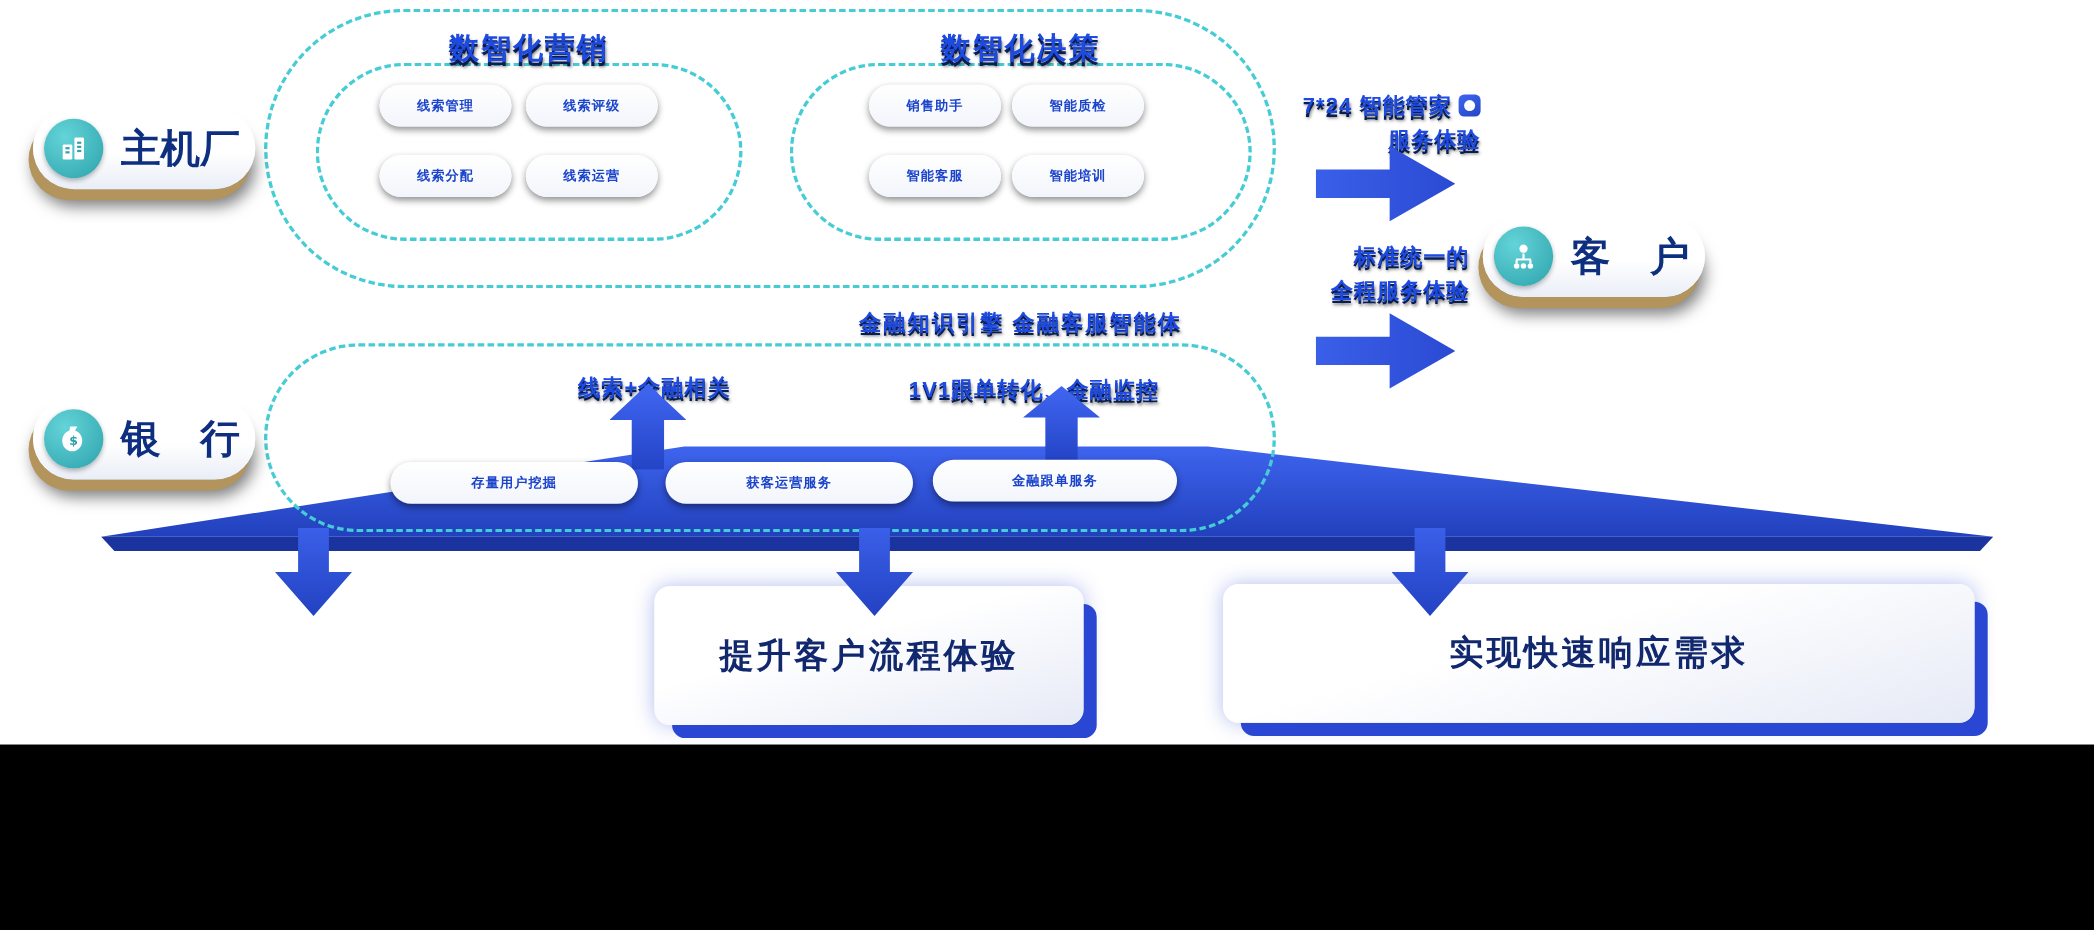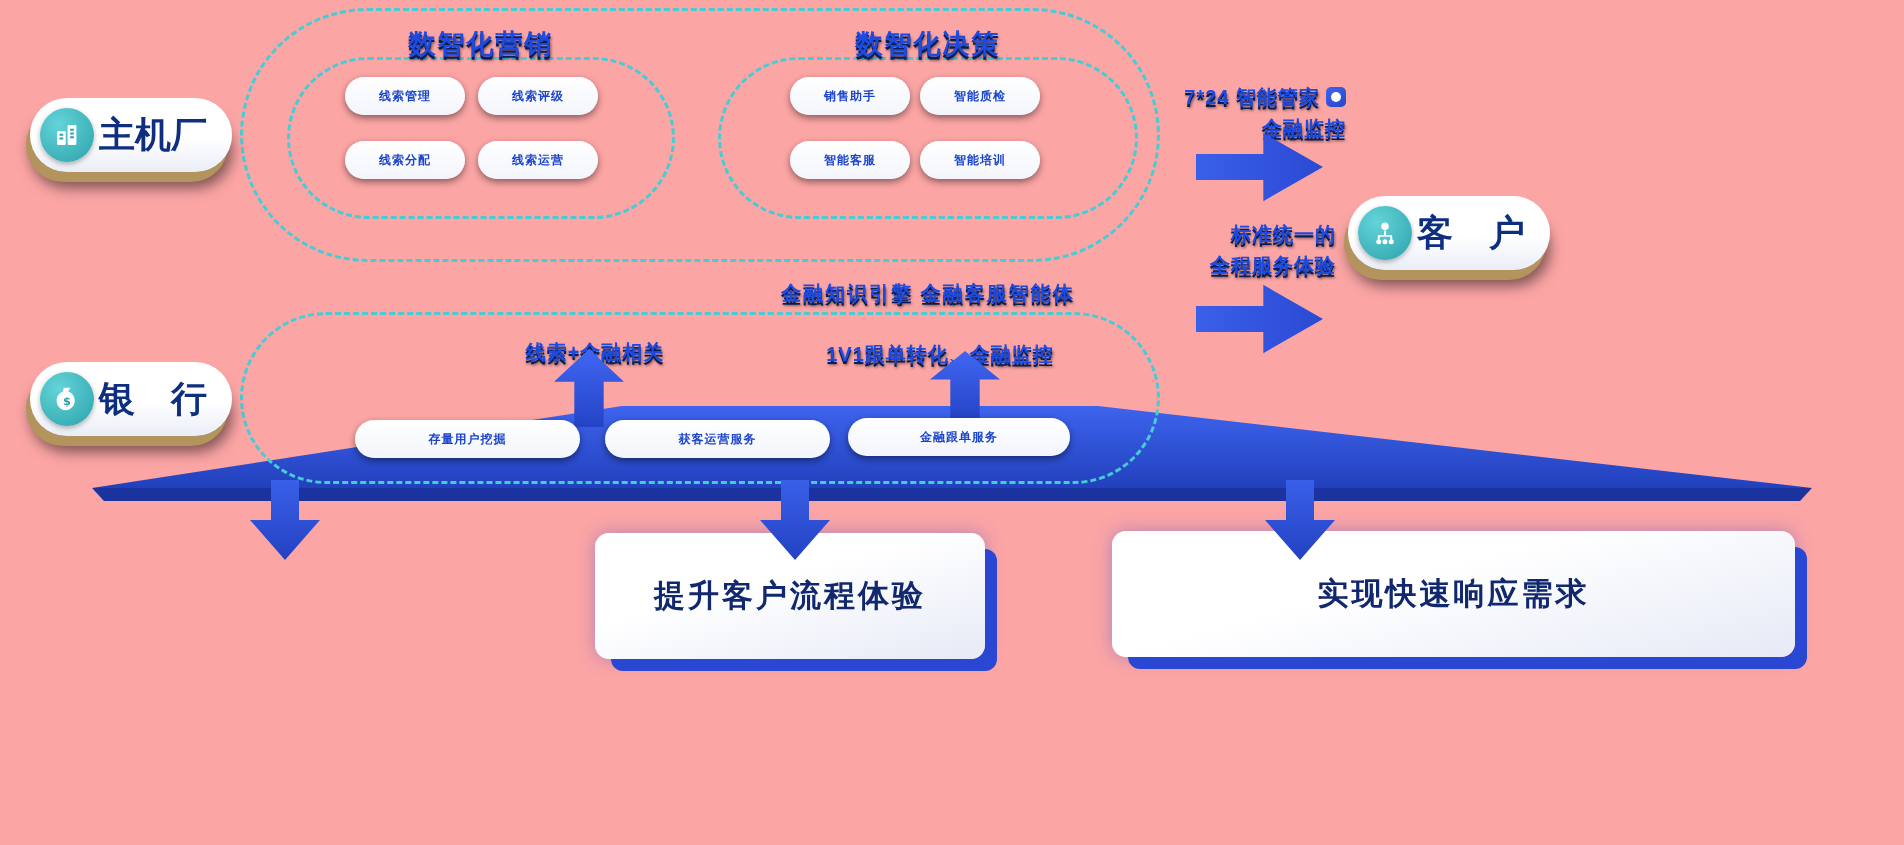--- a/index.html
+++ b/index.html
@@ -1,32 +1,32 @@
 <!DOCTYPE html>
 <html><head>
 <meta charset="utf-8">
 <style>
   *{margin:0;padding:0;box-sizing:border-box}
   html,body{background:#000}
   body{font-family:"Liberation Sans","DejaVu Sans",sans-serif}
-  #stage{position:relative;width:1904px;height:845px;background:#fca5a5;overflow:hidden}
+  #stage{position:relative;width:1904px;height:677px;background:#ffffff;overflow:hidden}
 
   .dash{position:absolute;border:3px dashed #46ccd5;z-index:1}
 
   .gtitle{position:absolute;text-align:center;font-weight:800;color:#1d4ae0;
           text-shadow:0 3px 0 #081d52,1px 4px 3px rgba(0,0,0,.55);letter-spacing:2px;z-index:2}
 
   .pill{position:absolute;height:38px;border-radius:19px;
         background:linear-gradient(180deg,#ffffff,#f2f5fb);
         color:#1b44cb;font-weight:700;font-size:12px;display:flex;align-items:center;justify-content:center;
         box-shadow:0 3px 7px rgba(0,0,0,.45);letter-spacing:1px;z-index:4}
 
   .badge{position:absolute;width:202px;height:74px;border-radius:40px;
          background:linear-gradient(180deg,#ffffff 55%,#e9edf6);
-         display:flex;align-items:center;gap:5px;padding-left:10px;
+         display:flex;align-items:center;gap:16px;padding-left:10px;
          box-shadow:-4px 10px 0 #b2945c,0 16px 14px rgba(0,0,0,.5);z-index:7}
   .badge-icon{width:54px;height:54px;border-radius:50%;flex:0 0 54px;
          background:radial-gradient(circle at 35% 30%,#63d4d8,#2da2ac);
          display:flex;align-items:center;justify-content:center;box-shadow:0 2px 5px rgba(0,0,0,.3)}
   .badge-label{font-size:36px;font-weight:800;color:#0e2f80;white-space:nowrap}
 
   .arrow-up{position:absolute;background:linear-gradient(180deg,#4066f2,#2444c6);
      clip-path:polygon(50% 0,100% 42%,71% 42%,71% 100%,29% 100%,29% 42%,0 42%);z-index:3}
   .arrow-down{position:absolute;width:70px;height:80px;
      background:linear-gradient(180deg,#3a5fe8,#2342c2);
@@ -95,21 +95,21 @@
 
   <div class="arrow-up" style="left:554px;top:349px;width:70px;height:78px"></div>
   <div class="arrow-up" style="left:930px;top:351px;width:70px;height:68px"></div>
 
   <div class="pill" style="left:605px;top:420px;width:225px">获客运营服务</div>
   <div class="pill" style="left:355px;top:420px;width:225px">存量用户挖掘</div>
   <div class="pill" style="left:848px;top:418px;width:222px">金融跟单服务</div>
 
   <div class="benefit" style="left:1146px;top:82px;width:200px">
     <span>7*24 智能管家</span><span class="mini-badge"></span><br>
-    <span>金融监控</span>
+    <span>服务体验</span>
   </div>
   <div class="arrow-right" style="left:1196px;top:129px"></div>
 
   <div class="benefit" style="left:1146px;top:219px;width:190px">
     <span>标准统一的</span><br>
     <span>全程服务体验</span>
   </div>
   <div class="arrow-right" style="left:1196px;top:281px"></div>
 
   <div class="badge" style="left:30px;top:98px">

